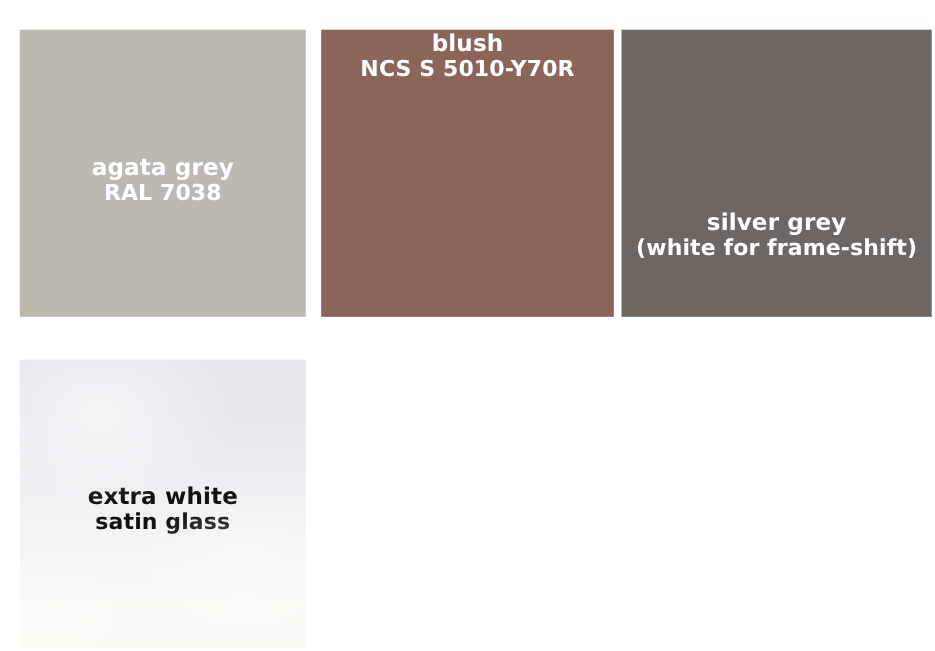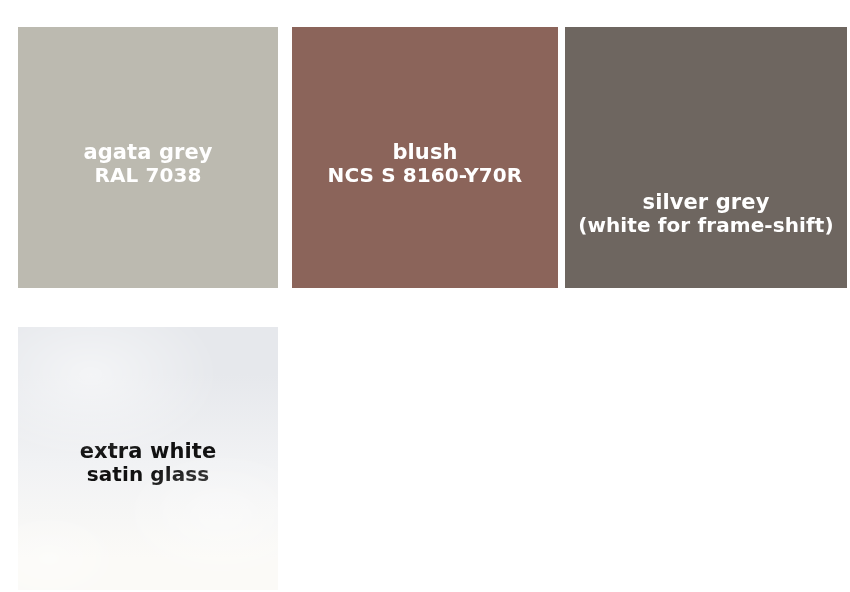--- a/index.html
+++ b/index.html
@@ -69,21 +69,21 @@
     left: 292px; top: 15px;  width: 266px; height: 261px;
   }
   #sw-silver-grey {
     left: 565px; top: 15px;  width: 282px; height: 261px; justify-content: center;
   }
   #sw-extra-white {
     left: 18px;  top: 315px; width: 260px; height: 263px;
   }
 
   #sw-agata-grey  .caption { margin-top: 113px; }
-  #sw-blush       .caption { margin-top: 113px; }
+  #sw-blush       .caption { }
   #sw-silver-grey .caption { margin-top: 110px; }
   #sw-extra-white .caption { margin-top: 112px; }
 
   .text-light .label-main,
   .text-light .label-sub { color: #ffffff; }
 
   .text-dark .label-main,
   .text-dark .label-sub { color: #111111; }
 
   
@@ -106,21 +106,21 @@
   <div class="swatch text-light" id="sw-agata-grey" style="background: rgb(188, 186, 176);">
     <div class="caption">
       <span class="label-main">agata grey</span>
       <span class="label-sub">RAL 7038</span>
     </div>
   </div>
 
   <div class="swatch text-light" id="sw-blush" style="background: rgb(139, 100, 90);">
     <div class="caption">
       <span class="label-main">blush</span>
-      <span class="label-sub">NCS S 8160-Y70R</span>
+      <span class="label-sub">NCS S 5010-Y70R</span>
     </div>
   </div>
 
   <div class="swatch text-light" id="sw-silver-grey" style="background: rgb(110, 102, 96);">
     <div class="caption">
       <span class="label-main">silver grey</span>
       <span class="label-sub">(white for frame-shift)</span>
     </div>
   </div>
 

